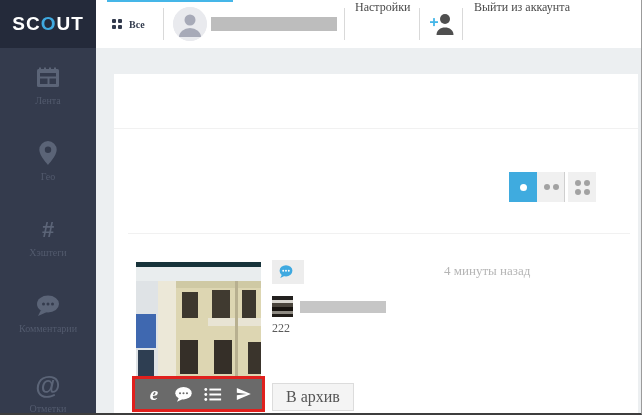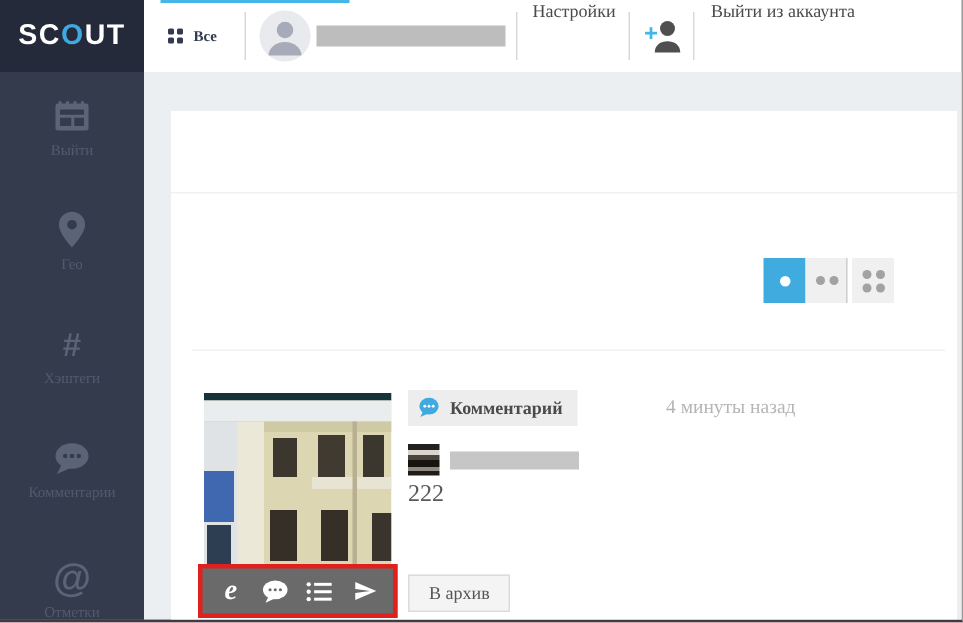--- a/index.html
+++ b/index.html
@@ -57,23 +57,23 @@
   .tool-ic{width:20px;height:20px;display:flex;align-items:center;justify-content:center;cursor:pointer;}
   .ie-e{font-family:"Liberation Serif",serif;font-style:italic;font-weight:bold;
     font-size:19px;color:#fff;line-height:18px;}
   .badge{position:absolute;left:158px;top:186px;height:24px;background:#ededed;
     display:flex;align-items:center;gap:6px;padding:0 10px 0 6px;}
   .badge-txt{font-size:12px;color:#4a4a4a;font-weight:bold;}
   .timestamp{position:absolute;left:330px;top:189px;font-size:13px;color:#b5b5b5;}
   .mini-ava{position:absolute;left:158px;top:222px;width:21px;height:21px;cursor:pointer;
     background:linear-gradient(#23211f 0 18%,#d8d5cf 18% 34%,#4a443c 34% 52%,#17130f 52% 72%,#8e8a82 72% 86%,#201c18 86% 100%);}
   .redact.feedname{position:absolute;left:186px;top:227px;width:86px;height:12px;background:#c6c6c6;}
-  .comment-text{position:absolute;left:158px;top:247px;font-size:16px;color:#5a5a5a;}
+  .comment-text{position:absolute;left:158px;top:247px;font-size:12px;color:#5a5a5a;}
   .archive-btn{position:absolute;left:158px;top:309px;background:#f4f4f4;border:1px solid #dcdcdc;
-    font-family:"Liberation Serif",serif;font-size:12px;color:#555;padding:4px 13px;cursor:pointer;text-align:center;}
+    font-family:"Liberation Serif",serif;font-size:16px;color:#555;padding:4px 13px;cursor:pointer;text-align:center;}
   .gutter{position:absolute;left:638px;top:48px;width:4px;height:367px;background:#eceff1;}
 </style>
 </head>
 <body>
 
 <div class="screen">
 
   <div class="topbar">
     <div class="logo-block">
       <div class="logo"><span>SC</span><span class="accent">O</span><span>UT</span></div>
@@ -131,21 +131,21 @@
       <svg width="26" height="24" viewBox="0 0 26 24">
         <rect x="2" y="3" width="22" height="18" rx="1.5" fill="#5b6477"></rect>
         <rect x="4" y="1.5" width="2" height="3" fill="#5b6477"></rect>
           <rect x="9" y="1.5" width="2" height="3" fill="#5b6477"></rect>
         <rect x="14" y="1.5" width="2" height="3" fill="#5b6477"></rect>
           <rect x="19" y="1.5" width="2" height="3" fill="#5b6477"></rect>
         <rect x="5" y="7" width="16" height="3.5" fill="#343b4d"></rect>
         <rect x="5" y="12.5" width="7.5" height="5.5" fill="#343b4d"></rect>
         <rect x="14.5" y="12.5" width="6.5" height="5.5" fill="#343b4d"></rect>
       </svg>
-      <span class="lbl">Выйти</span>
+      <span class="lbl">Лента</span>
     </div>
 
     <div class="side-item" style="top:92px">
       <svg width="22" height="26" viewBox="0 0 24 28">
         <path d="M12 1a9.5 9.5 0 0 0-9.5 9.5C2.5 17 12 27 12 27s9.5-10 9.5-16.5A9.5 9.5 0 0 0 12 1zm0 13a3.5 3.5 0 1 1 0-7 3.5 3.5 0 0 1 0 7z" fill="#5b6477"></path>
       </svg>
       <span class="lbl">Гео</span>
     </div>
 
     <div class="side-item" style="top:170px">
@@ -248,21 +248,20 @@
     </div>
 
     <div class="badge">
       <svg width="16" height="16" viewBox="0 0 20 20">
         <ellipse cx="10" cy="8.5" rx="8" ry="7" fill="#3fa9e0"></ellipse>
         <path d="M5 13l-2.2 4.5 6.5-3z" fill="#3fa9e0"></path>
         <circle cx="6.5" cy="8.5" r="1.2" fill="#fff"></circle>
           <circle cx="10" cy="8.5" r="1.2" fill="#fff"></circle>
           <circle cx="13.5" cy="8.5" r="1.2" fill="#fff"></circle>
       </svg>
-      <span class="badge-txt">Комментарий</span>
     </div>
 
     <div class="timestamp">4 минуты назад</div>
 
     <div class="mini-ava"></div>
     <div class="redact feedname"></div>
 
     <div class="comment-text">222</div>
 
     <button class="archive-btn">В архив</button>

